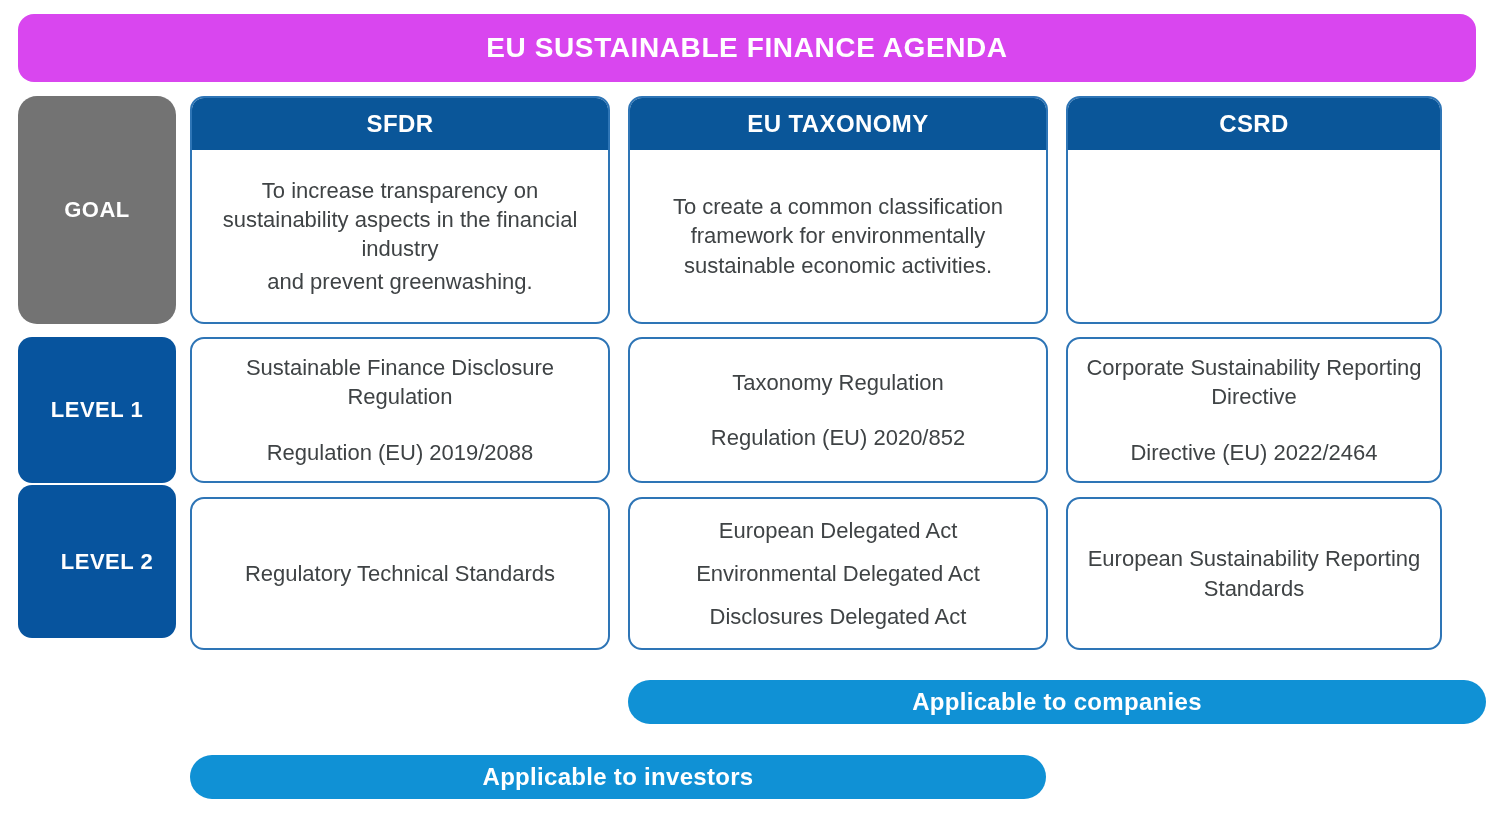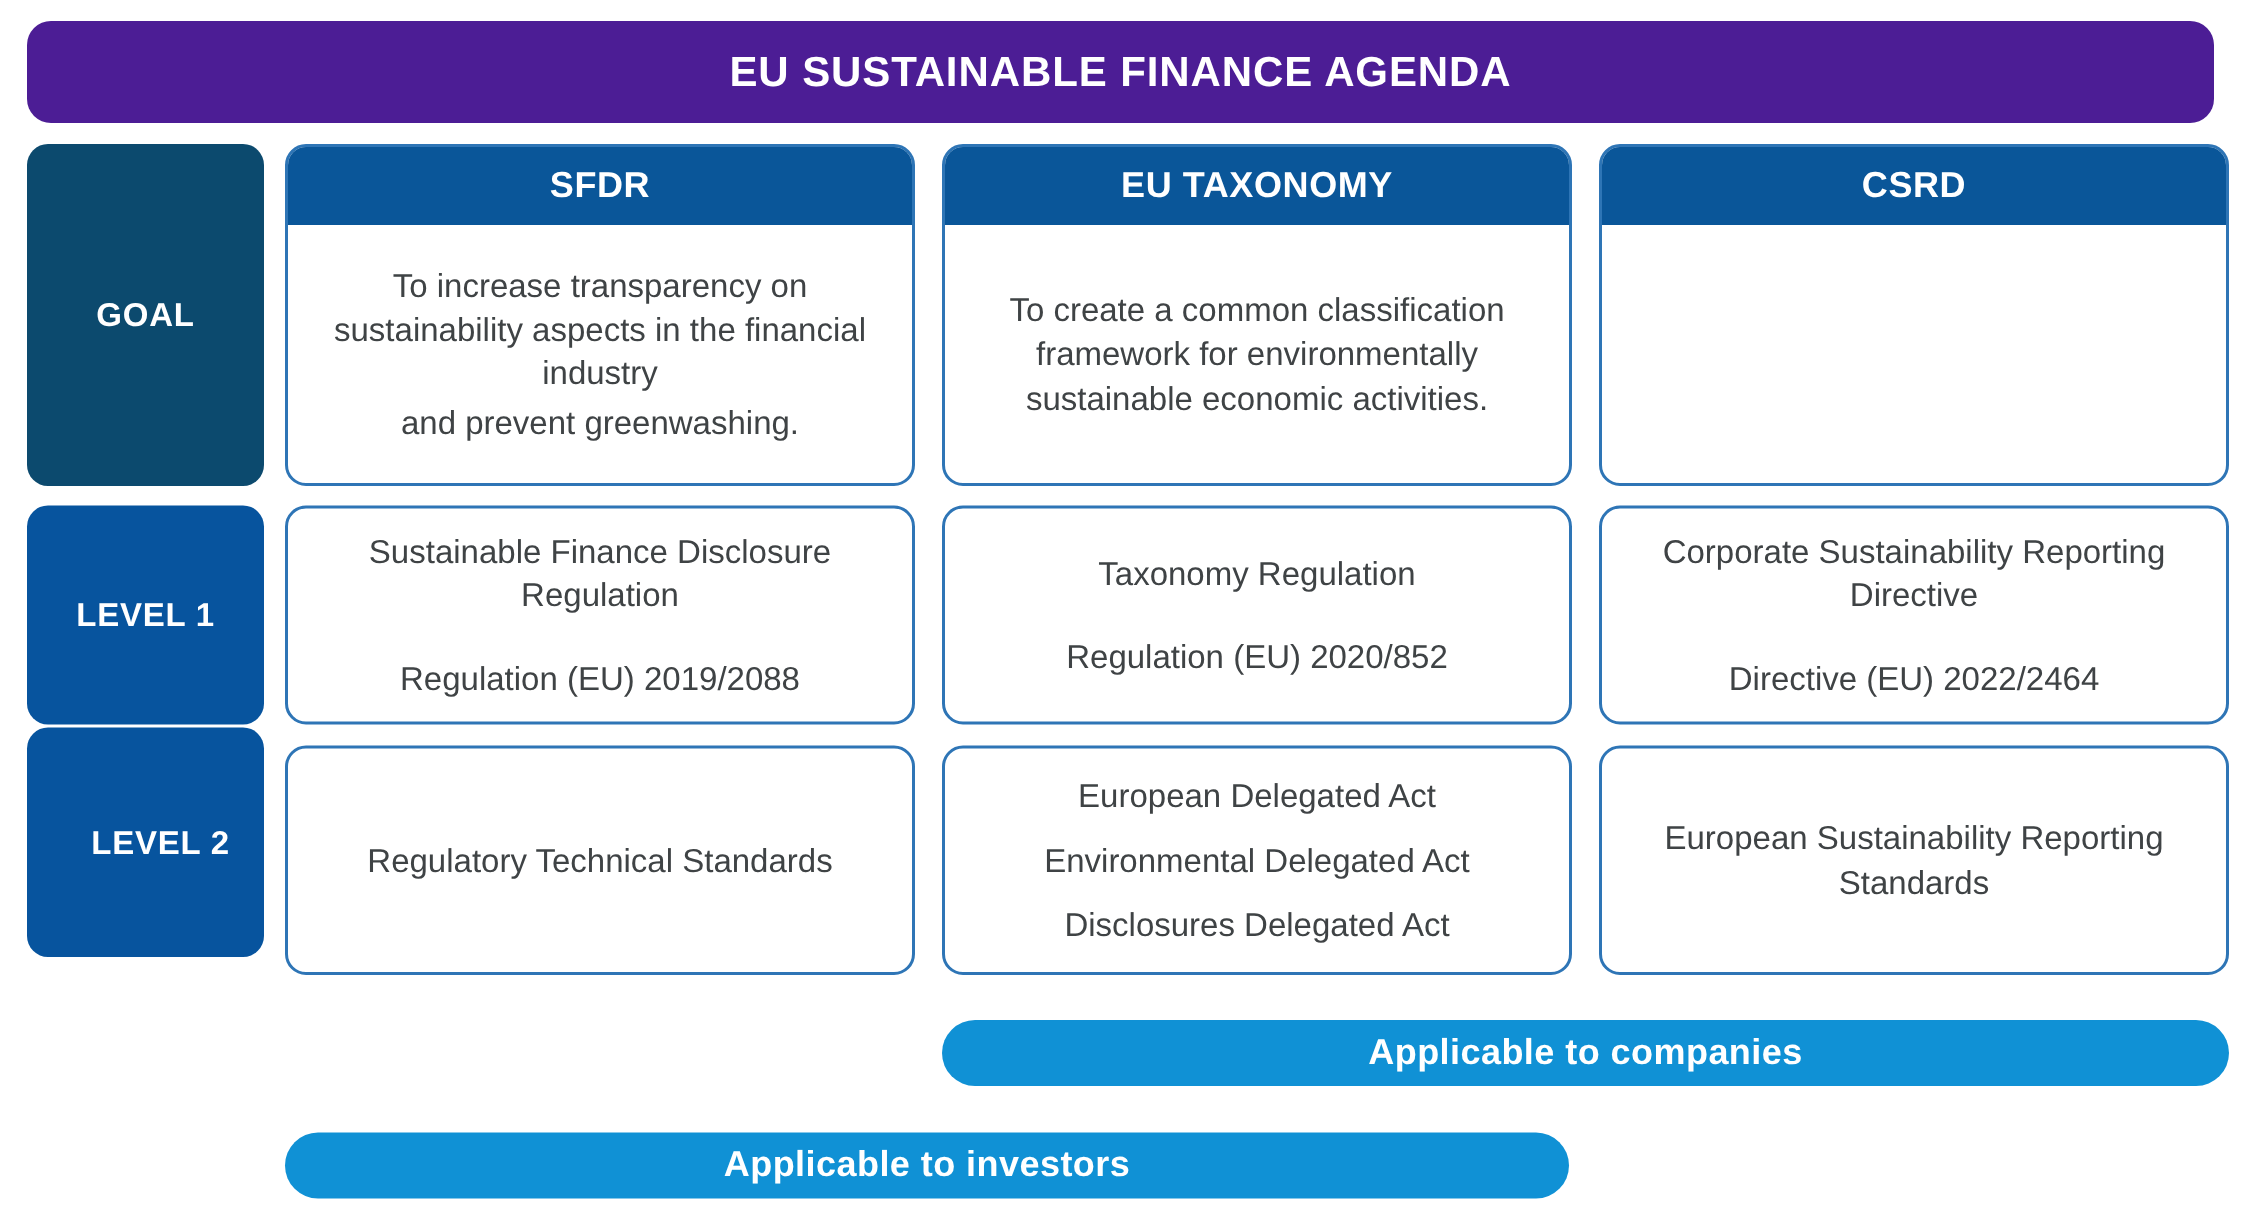--- a/index.html
+++ b/index.html
@@ -16,21 +16,21 @@
     -webkit-font-smoothing: antialiased;
   }
 
   
   #title-bar {
     position: absolute;
     left: 18px;
     top: 14px;
     width: 1458px;
     height: 68px;
-    background: #4c1d95;
+    background: #d946ef;
     border-radius: 16px;
     display: flex;
     align-items: center;
     justify-content: center;
     box-sizing: border-box;
   }
   #title-bar .title-text {
     color: #ffffff;
     font-size: 28px;
     font-weight: bold;
@@ -58,21 +58,21 @@
     justify-content: center;
     box-sizing: border-box;
   }
   .row-label .row-label-text {
     color: #ffffff;
     font-size: 22px;
     font-weight: bold;
     letter-spacing: 0.5px;
     text-align: center;
   }
-  .row-label.goal     { top: 96px;  height: 228px; background: #0c4a6e; }
+  .row-label.goal     { top: 96px;  height: 228px; background: #737373; border-radius: 19px; }
   .row-label.level1   { top: 337px; height: 146px; background: #07549e; }
   .row-label.level2   { top: 485px; height: 153px; background: #07549e; padding-left: 20px; }
 
   
   .card {
     position: absolute;
     border: 2px solid #2e75b6;
     border-radius: 14px;
     background: #ffffff;
     box-sizing: border-box;
@@ -107,21 +107,21 @@
     font-size: 22px;
     line-height: 1.32;
     text-align: center;
   }
   .card .card-body p + p { margin-top: 26px; }
   .card .card-body.tight p + p { margin-top: 14px; }
 
   
   .col-sfdr     { left: 190px;  width: 420px; }
   .col-taxonomy { left: 628px;  width: 420px; }
-  .col-csrd     { left: 1066px; width: 420px; }
+  .col-csrd     { left: 1066px; width: 376px; }
 
   
   .row-goal   { top: 96px;  height: 228px; }
   .row-l1     { top: 337px; height: 146px; }
   .row-l2     { top: 497px; height: 153px; }
 
   
   .applic-bar {
     position: absolute;
     background: #1091d5;

